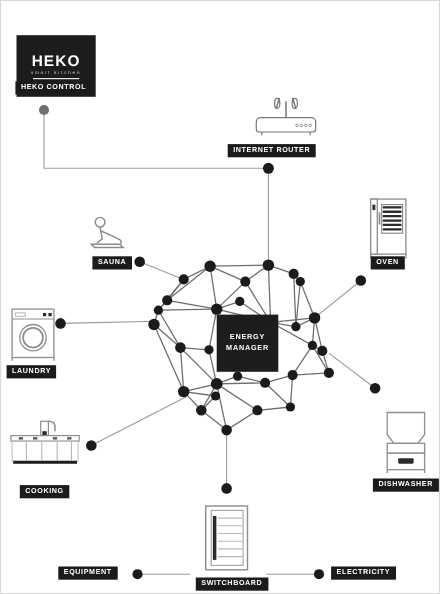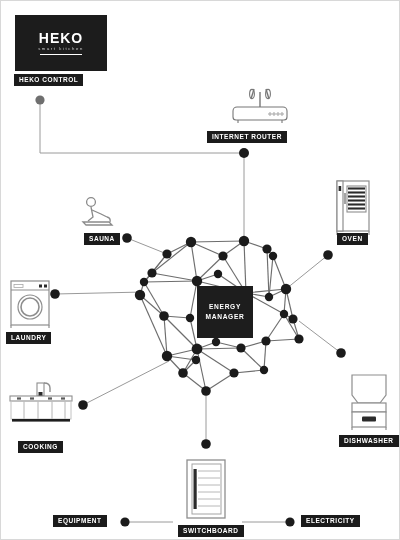--- a/index.html
+++ b/index.html
@@ -12,21 +12,21 @@
   svg.net{position:absolute;left:0;top:0;width:400px;height:540px;}
 
   .tag{
     position:absolute;background:#1b1b1b;color:#fff;
     font-size:6.5px;font-weight:bold;letter-spacing:.55px;
     padding:2.5px 5px 2.5px 5px;white-space:nowrap;
     font-family:"Liberation Sans", sans-serif;line-height:1;
   }
 
   .logo{
-    position:absolute;left:14px;top:14px;width:92px;height:56px;
+    position:absolute;left:14px;top:31px;width:72px;height:56px;
     background:#1c1c1c;display:flex;flex-direction:column;
     align-items:center;justify-content:center;
   }
   .logo .l1{color:#fff;font-size:14px;font-weight:bold;letter-spacing:1px;line-height:1;}
   .logo .l2{color:#cfcfcf;font-size:4.2px;letter-spacing:1.6px;margin-top:2.5px;line-height:1;}
   .logo .rule{width:42px;height:1px;background:#fff;margin-top:2.5px;}
 
   .emgr{
     position:absolute;left:196px;top:285px;width:56px;height:52px;
     background:#1d1d1d;display:flex;flex-direction:column;

